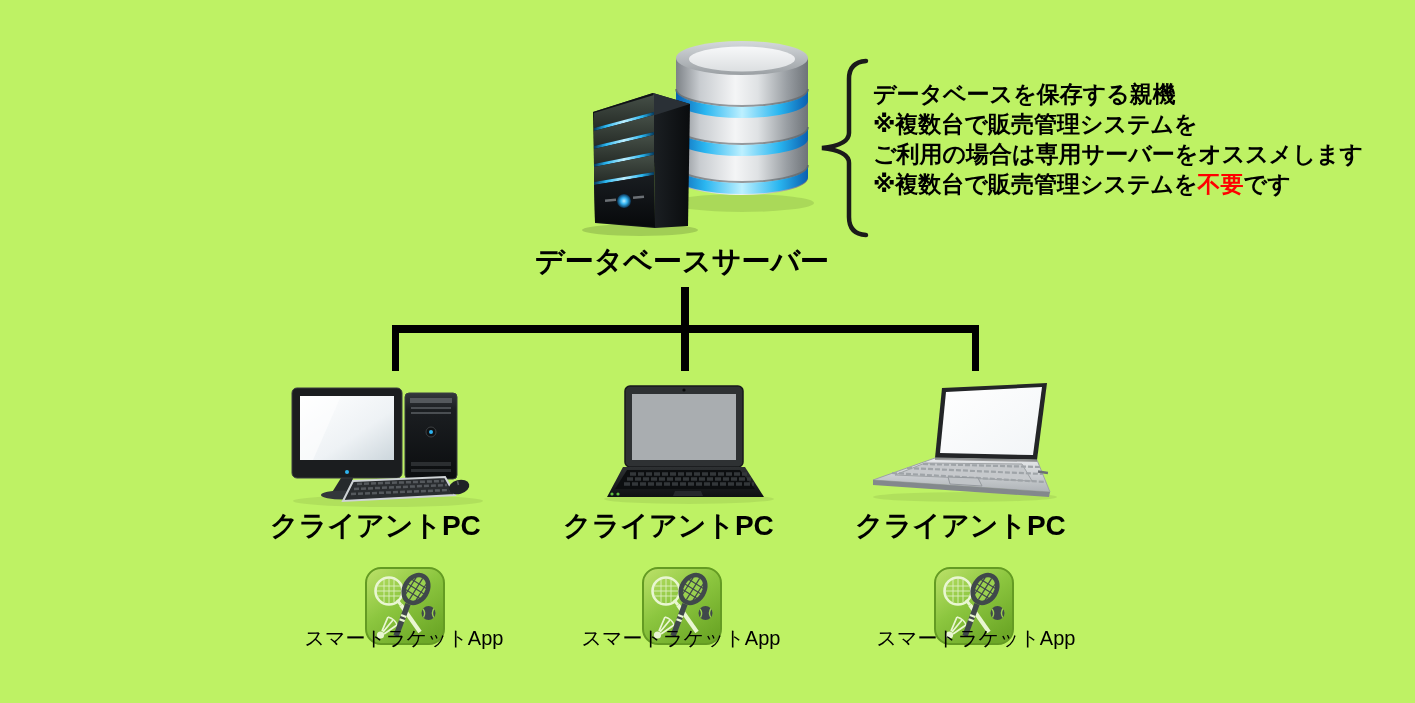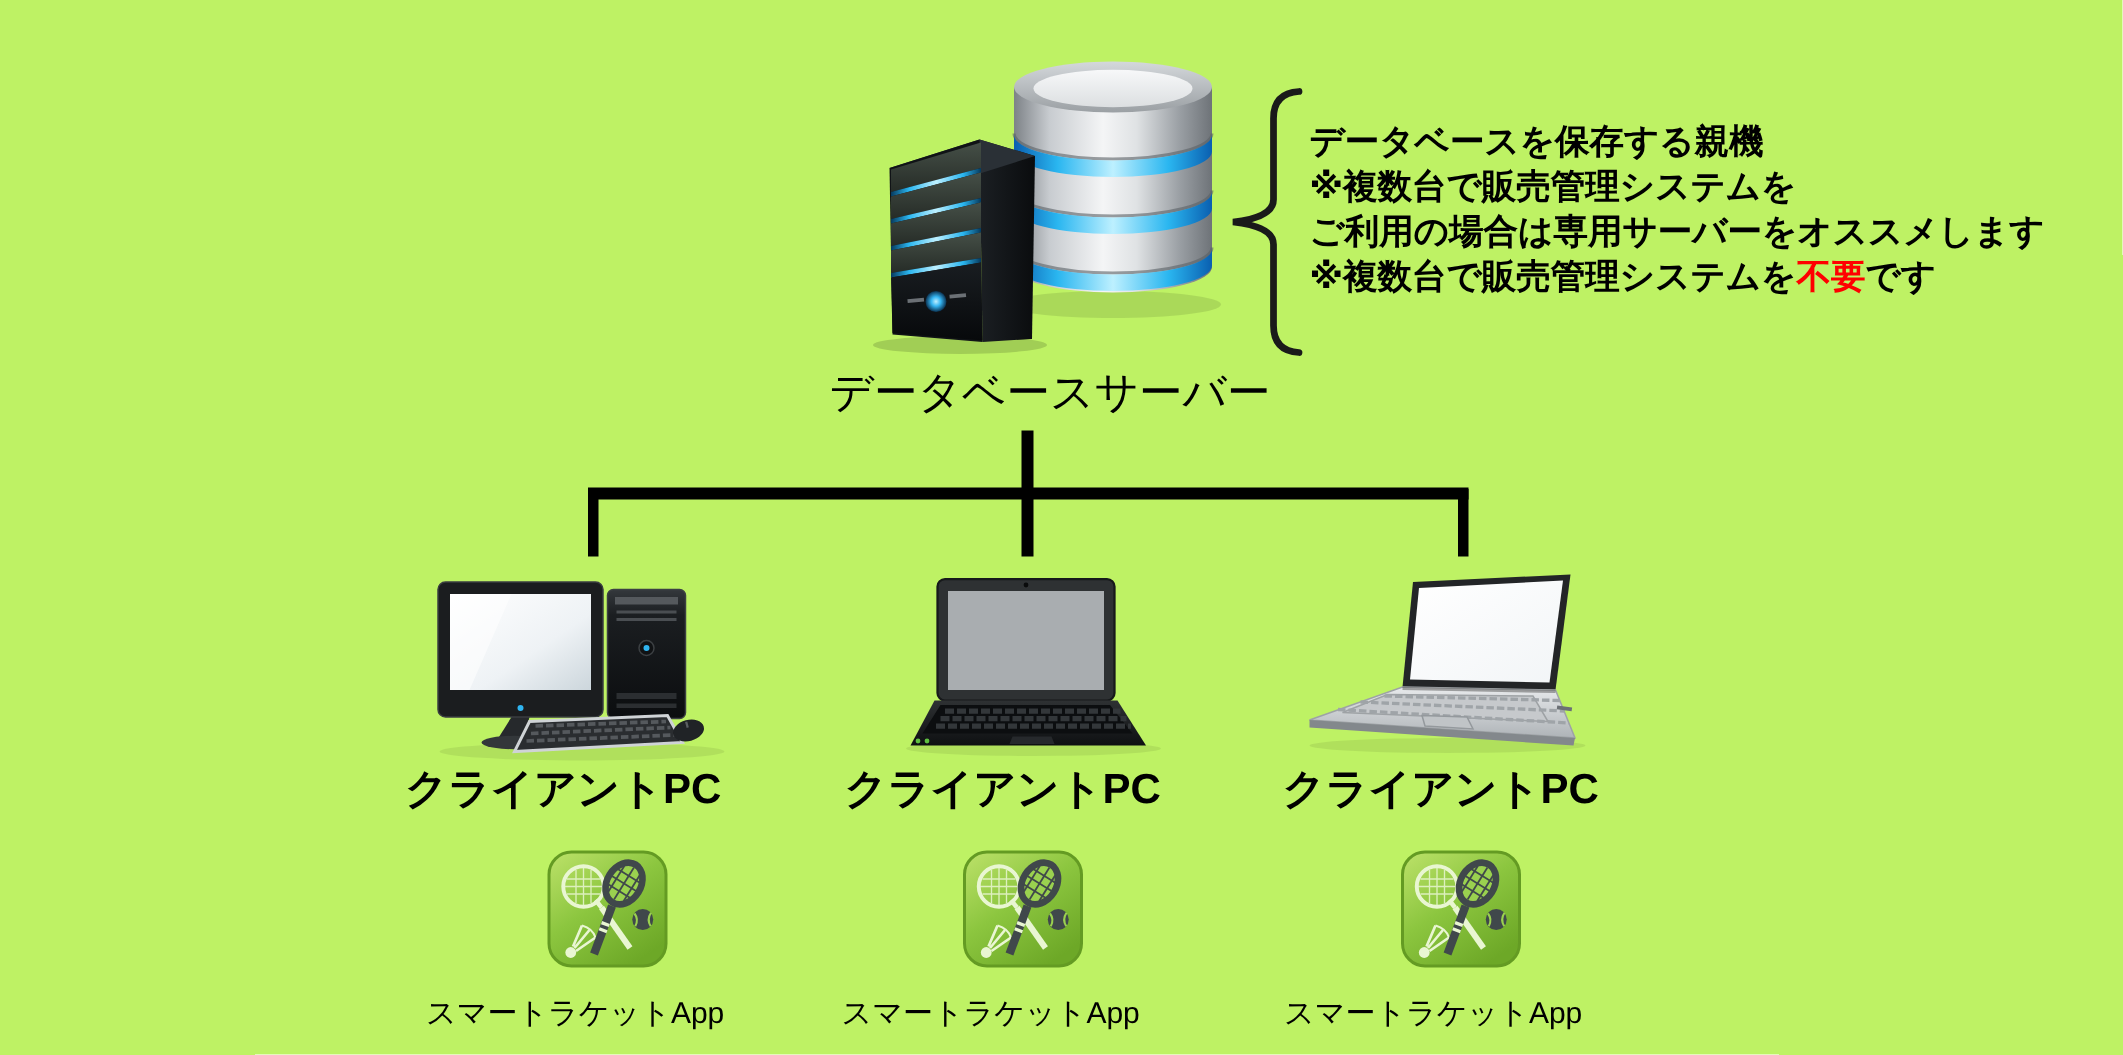--- a/index.html
+++ b/index.html
@@ -5,23 +5,23 @@
   html,body{margin:0;padding:0;background:#fff;}
   .canvas{
     position:relative;width:1415px;height:703px;background:#bef264;overflow:hidden;
     font-family:"Liberation Sans","DejaVu Sans",sans-serif;color:#000;
   }
   .abs{position:absolute;}
   
   .annotation{left:873px;top:79px;width:545px;font-size:23px;font-weight:700;line-height:30px;white-space:nowrap;}
   .annotation .em{color:#FF0000;}
   
-  .server-label{left:535px;top:242px;width:330px;text-align:center;font-size:29px;font-weight:400;white-space:nowrap;}
+  .server-label{left:535px;top:242px;width:330px;text-align:left;font-size:29px;font-weight:700;white-space:nowrap;}
   .client-label{top:507px;width:240px;text-align:left;font-size:28px;font-weight:700;white-space:nowrap;}
-  .app-label{top:662px;width:240px;text-align:left;font-size:20px;font-weight:400;white-space:nowrap;}
+  .app-label{top:625px;width:240px;text-align:center;font-size:20px;font-weight:400;white-space:nowrap;}
   .c1{left:270px;} .c2{left:563px;} .c3{left:855px;}
   .a1{left:284px;} .a2{left:561px;} .a3{left:856px;}
   
   .line{background:#000;}
   .line-v-mid{left:681px;top:287px;width:8px;height:84px;}
   .line-h{left:392px;top:325px;width:587px;height:8px;}
   .line-v-left{left:392px;top:326px;width:7px;height:45px;}
   .line-v-right{left:972px;top:326px;width:7px;height:45px;}
   svg{display:block;}
 </style>

